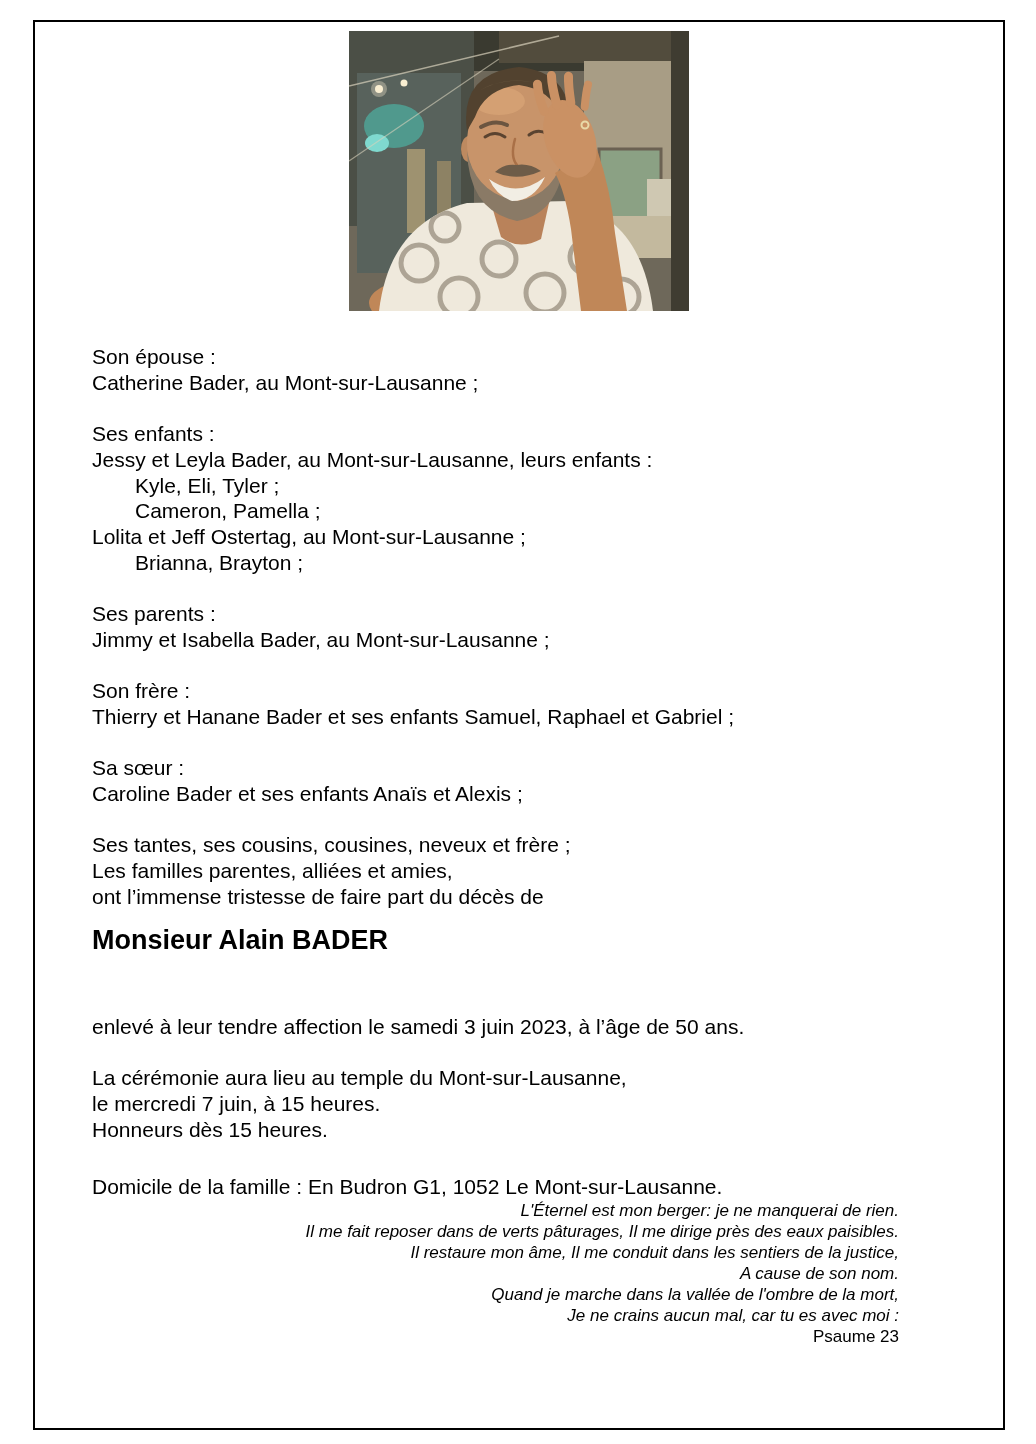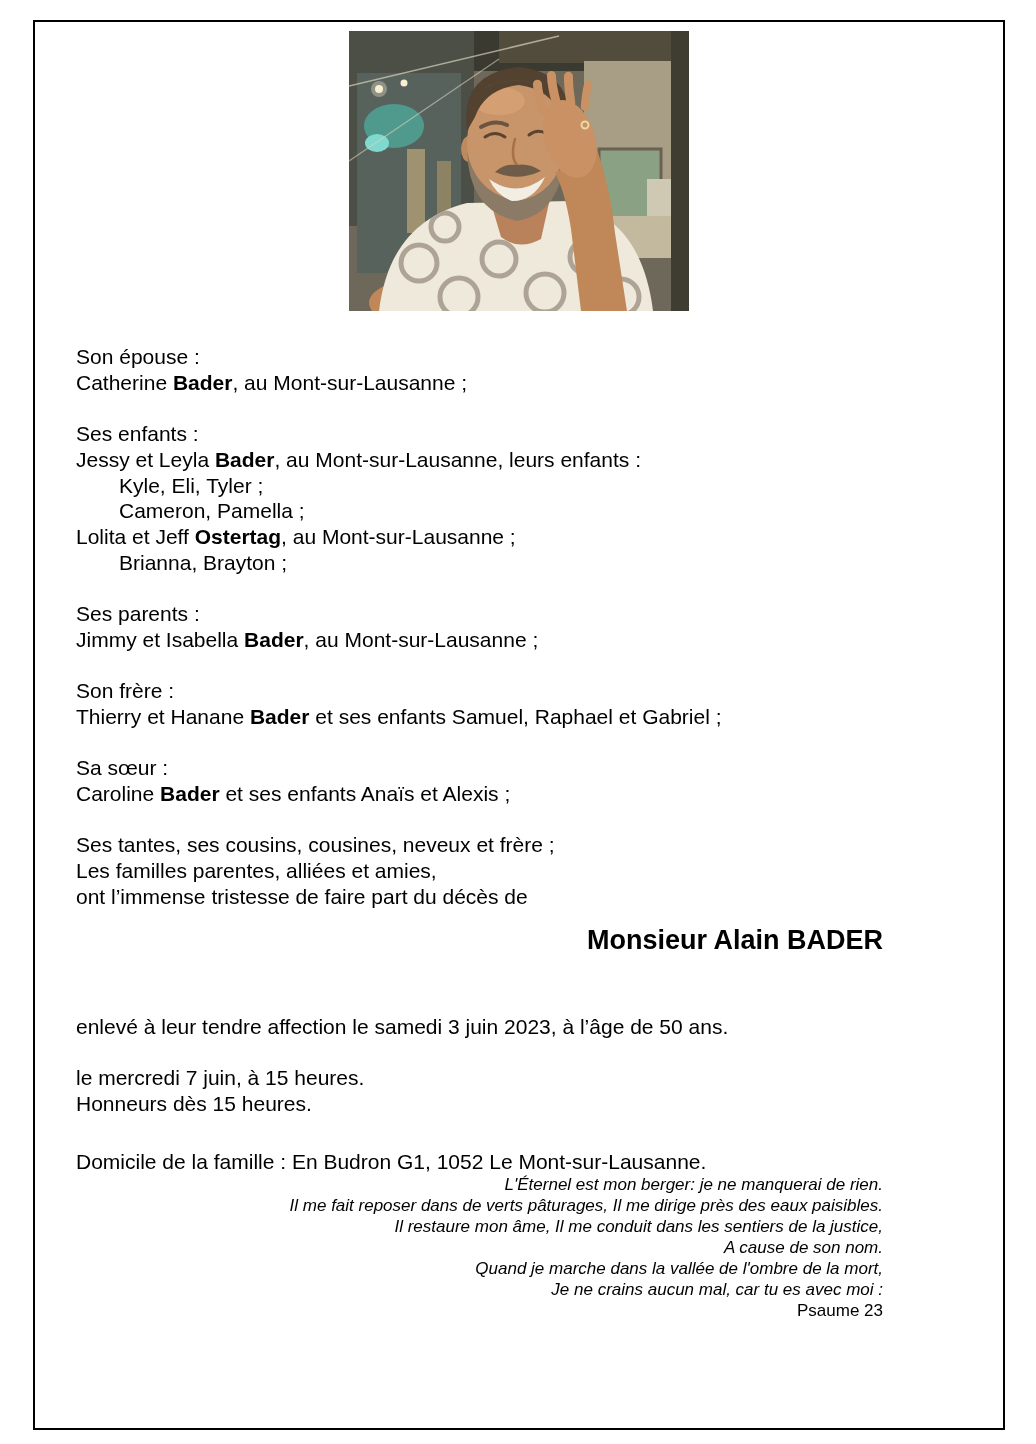--- a/index.html
+++ b/index.html
@@ -14,33 +14,33 @@
     position:absolute; left:33px; top:20px;
     width:968px; height:1406px;
     border:2px solid #000000;
   }
   .photo {
     position:absolute; left:349px; top:31px;
     width:340px; height:280px;
     display:block;
   }
   .content {
-    position:absolute; left:76px; top:344px; width:807px;
+    position:absolute; left:92px; top:344px; width:807px;
     font-size:21px; line-height:25.7px;
   }
   .content > * { margin:0; }
   .para { margin-top:25.7px; }
   .para:first-child { margin-top:0; }
   .line { white-space:pre-wrap; }
   .line.indent { padding-left:43px; }
-  .b { font-weight:700; }
+  .b { font-weight:400; }
   .title {
     margin-top:16px;
     font-size:27px; line-height:31px; font-weight:700;
-    text-align:right;
+    text-align:left;
   }
   .death { margin-top:58px; }
   .ceremony { margin-top:25px; }
   .home { margin-top:32px; }
   .psalm {
     font-size:17px; line-height:21px;
     font-style:italic; text-align:right;
   }
   .psalm-ref { font-style:normal; }
 </style>
@@ -155,20 +155,21 @@
         <div class="line"><span>Ses tantes, ses cousins, cousines, neveux et frère ;</span></div>
         <div class="line"><span>Les familles parentes, alliées et amies,</span></div>
         <div class="line"><span>ont l’immense tristesse de faire part du décès de</span></div>
       </div>
 
     <div class="title">Monsieur Alain BADER</div>
 
     <div class="death line">enlevé à leur tendre affection le samedi 3 juin 2023, à l’âge de 50 ans.</div>
 
     <div class="ceremony">
+        <div class="line"><span>La cérémonie aura lieu au temple du Mont-sur-Lausanne,</span></div>
         <div class="line"><span>le mercredi 7 juin, à 15 heures.</span></div>
         <div class="line"><span>Honneurs dès 15 heures.</span></div>
       </div>
 
     <div class="home line">Domicile de la famille : En Budron G1, 1052 Le Mont-sur-Lausanne.</div>
 
     <div class="psalm">
       <div>
           <div class="line"><span>L'Éternel est mon berger: je ne manquerai de rien.</span></div>
           <div class="line"><span>Il me fait reposer dans de verts pâturages, Il me dirige près des eaux paisibles.</span></div>

